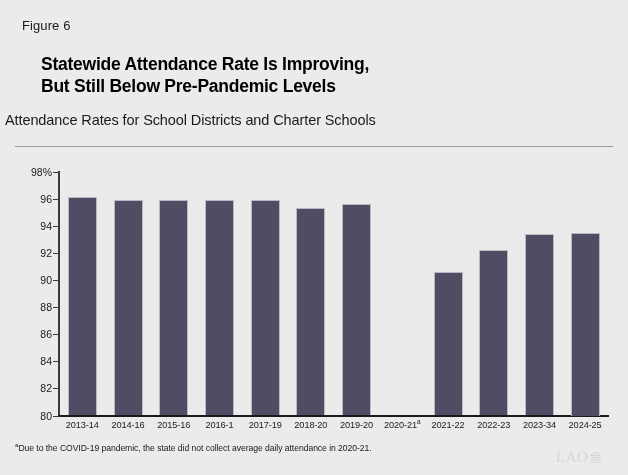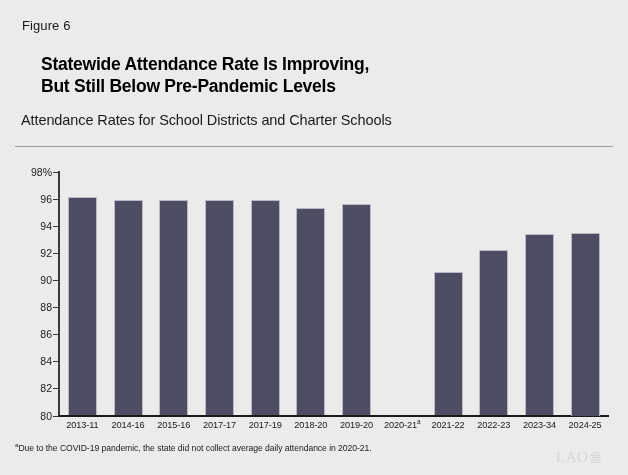--- a/index.html
+++ b/index.html
@@ -45,21 +45,21 @@
     font-size: 17.5px;
     font-weight: bold;
     line-height: 21.5px;
     letter-spacing: -0.25px;
     color: #000;
   }
   .fig-title .tline { display: block; margin-left: 20px; }
 
   .fig-subtitle {
     position: absolute;
-    left: 21px;
+    left: 5px;
     top: 112px;
     width: 580px;
     font-size: 14.5px;
     font-weight: 400;
     letter-spacing: -0.1px;
     color: #1a1a1a;
     white-space: nowrap;
   }
 
   .header-rule {
@@ -255,24 +255,24 @@
         <div class="bar" title="2016-17: 95.9" style="left: 204.979px; top: 199.967px; width: 29px; height: 215.533px;"></div>
         <div class="bar" title="2017-18: 95.9" style="left: 250.688px; top: 199.967px; width: 29px; height: 215.533px;"></div>
         <div class="bar" title="2018-19: 95.3" style="left: 296.396px; top: 208.1px; width: 29px; height: 207.4px;"></div>
         <div class="bar" title="2019-20: 95.6" style="left: 342.104px; top: 204.033px; width: 29px; height: 211.467px;"></div>
         <div class="bar" title="2021-22: 90.6" style="left: 433.521px; top: 271.811px; width: 29px; height: 143.689px;"></div>
         <div class="bar" title="2022-23: 92.2" style="left: 479.229px; top: 250.122px; width: 29px; height: 165.378px;"></div>
         <div class="bar" title="2023-24: 93.4" style="left: 524.938px; top: 233.856px; width: 29px; height: 181.644px;"></div>
         <div class="bar" title="2024-25: 93.5" style="left: 570.646px; top: 232.5px; width: 29px; height: 183px;"></div>
       </div>
     <div id="x-labels">
-        <div class="x-label" style="left: 59.5px; width: 45.7083px;">2013-11</div>
+        <div class="x-label" style="left: 59.5px; width: 45.7083px;">2013-14</div>
         <div class="x-label" style="left: 105.208px; width: 45.7083px;">2014-16</div>
         <div class="x-label" style="left: 150.917px; width: 45.7083px;">2015-16</div>
-        <div class="x-label" style="left: 196.625px; width: 45.7083px;">2017-17</div>
+        <div class="x-label" style="left: 196.625px; width: 45.7083px;">2016-1</div>
         <div class="x-label" style="left: 242.333px; width: 45.7083px;">2017-19</div>
         <div class="x-label" style="left: 288.042px; width: 45.7083px;">2018-20</div>
         <div class="x-label" style="left: 333.75px; width: 45.7083px;">2019-20</div>
         <div class="x-label" style="left: 379.458px; width: 45.7083px;">2020-21<sup>a</sup></div>
         <div class="x-label" style="left: 425.167px; width: 45.7083px;">2021-22</div>
         <div class="x-label" style="left: 470.875px; width: 45.7083px;">2022-23</div>
         <div class="x-label" style="left: 516.583px; width: 45.7083px;">2023-34</div>
         <div class="x-label" style="left: 562.292px; width: 45.7083px;">2024-25</div>
       </div>
   </div>

